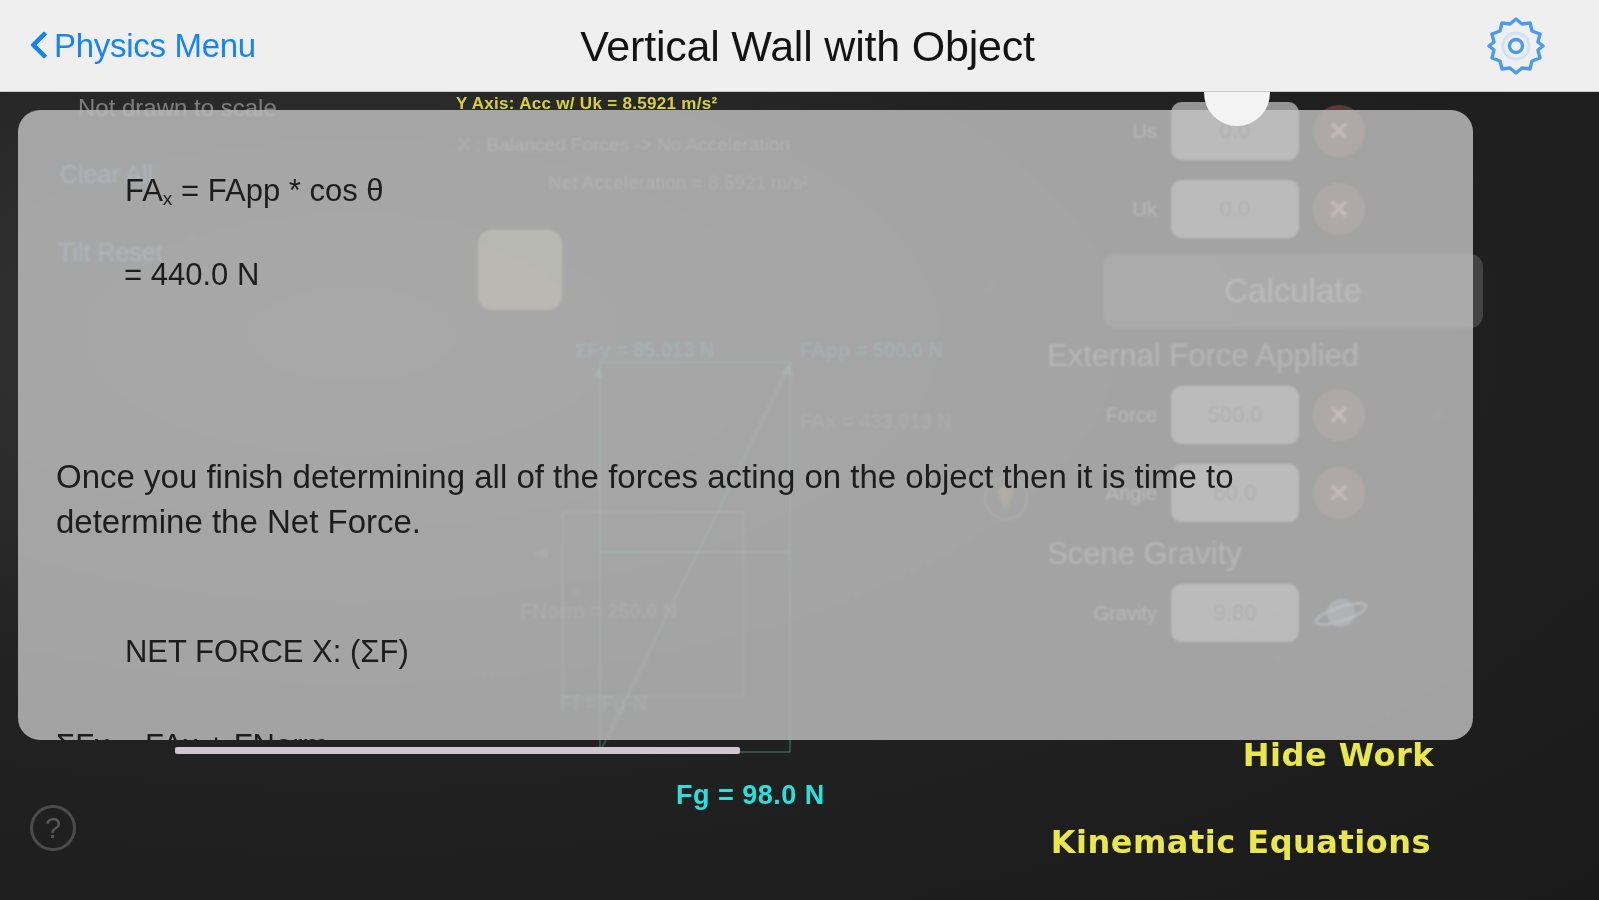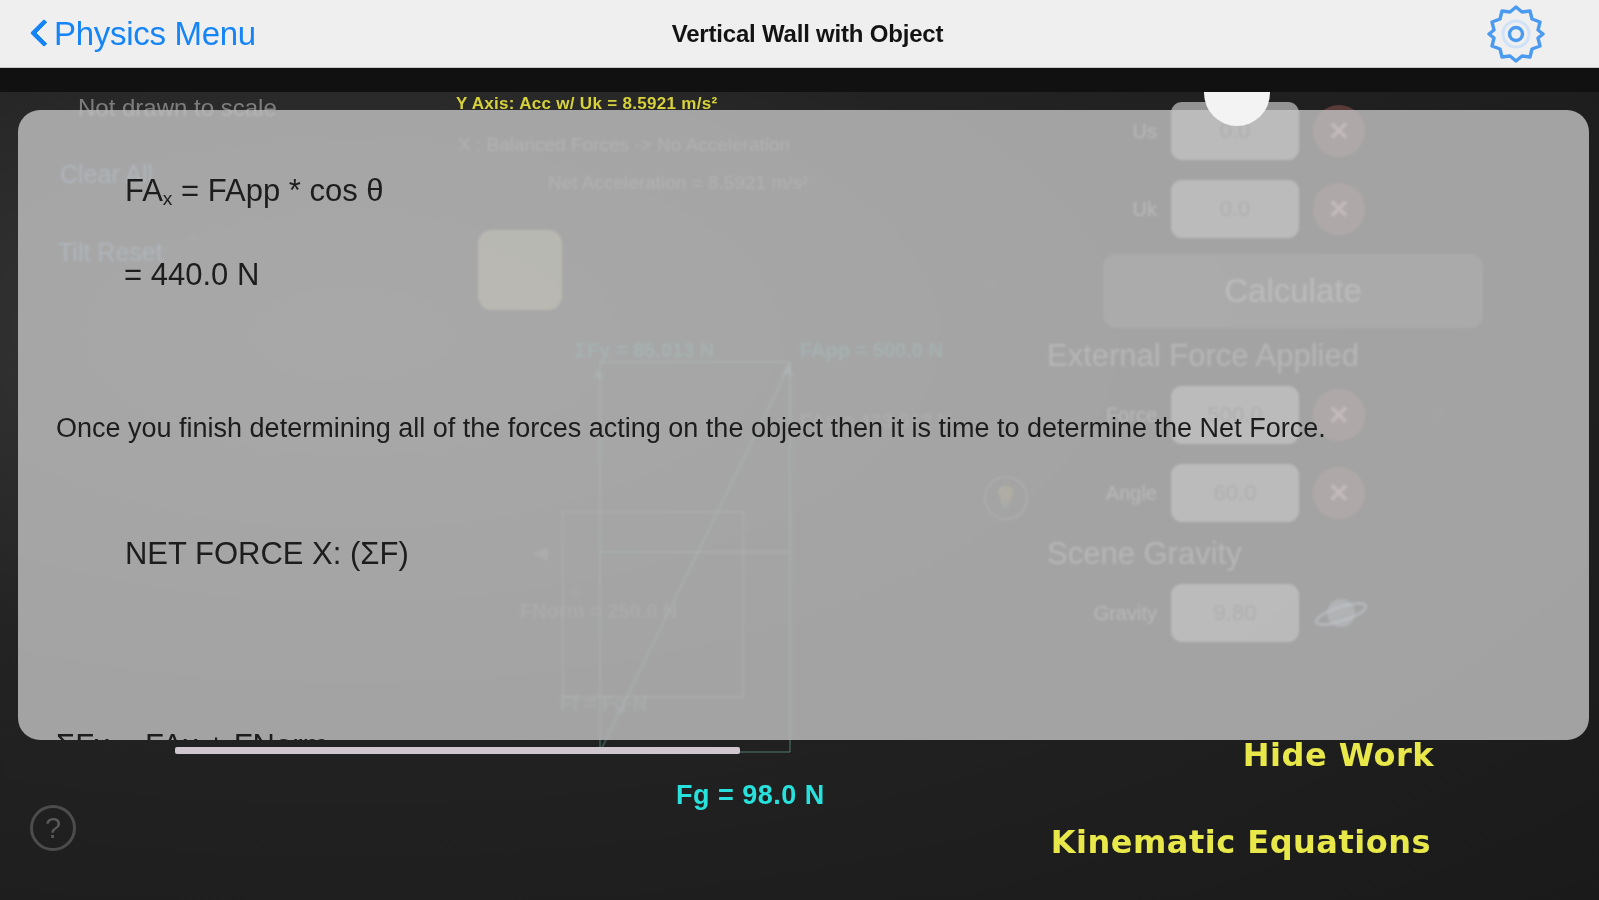--- a/index.html
+++ b/index.html
@@ -7,21 +7,21 @@
     width: 1599px; height: 900px;
     overflow: hidden;
     font-family: "Liberation Sans", sans-serif;
     background: #111;
   }
   #app { position: relative; width: 1599px; height: 900px; overflow: hidden; }
 
   
   .navbar {
     position: absolute; top: 0; left: 0;
-    width: 1599px; height: 68px;
+    width: 1599px; height: 92px;
     background: #efeff0;
     border-bottom: 1px solid #c9c9cb;
     z-index: 50;
   }
   .nav-back {
     position: absolute; left: 30px; top: 50%;
     transform: translateY(-50%);
     display: flex; align-items: center; gap: 6px;
     cursor: pointer;
   }
@@ -42,22 +42,22 @@
     color: #1484f7;
     font-size: 33px;
     font-weight: 500;
     letter-spacing: -0.3px;
     white-space: nowrap;
   }
   .nav-title {
     position: absolute; left: 16px; right: 0; top: 50%;
     transform: translateY(-50%);
     text-align: center;
-    font-size: 24px;
-    font-weight: bold;
+    font-size: 43px;
+    font-weight: normal;
     color: #131313;
     letter-spacing: -0.2px;
   }
   .nav-gear {
     position: absolute; right: 52px; top: 50%;
     transform: translateY(-50%);
     width: 62px; height: 62px;
     cursor: pointer;
   }
 
@@ -223,21 +223,21 @@
     border-radius: 50%;
     display: flex; align-items: center; justify-content: center;
     color: #5a5a5a; font-size: 29px; font-weight: 500;
     cursor: pointer;
   }
 
   
   .sheet {
     position: absolute;
     left: 18px; top: 110px;
-    width: 1571px; height: 630px;
+    width: 1455px; height: 630px;
     background: rgba(196,196,196,0.80);
     border-radius: 22px;
     overflow: hidden;
     z-index: 30;
     backdrop-filter: blur(1px);
     padding-left: 16px;
   }
   .grabber {
     position: absolute;
     left: 1204px; top: 92px;
@@ -253,23 +253,24 @@
     color: #1d1d1d;
     font-size: 31px;
     line-height: 1.35;
   }
   .w-line { white-space: pre; }
   .indent { padding-left: 68px; }
   .w-gap { height: 34px; }
   .w-gap-sm { height: 18px; }
   .para {
     white-space: normal;
-    font-size: 27px;
+    font-size: 33px;
     line-height: 1.38;
     max-width: 1330px;
+    margin-top: 44px;
   }
   sub { font-size: 0.62em; vertical-align: -0.22em; }
   .cut {
     position: absolute;
     left: 38px; top: 618px;
     font-size: 31px;
     color: #1d1d1d;
     white-space: pre;
   }
 </style>

